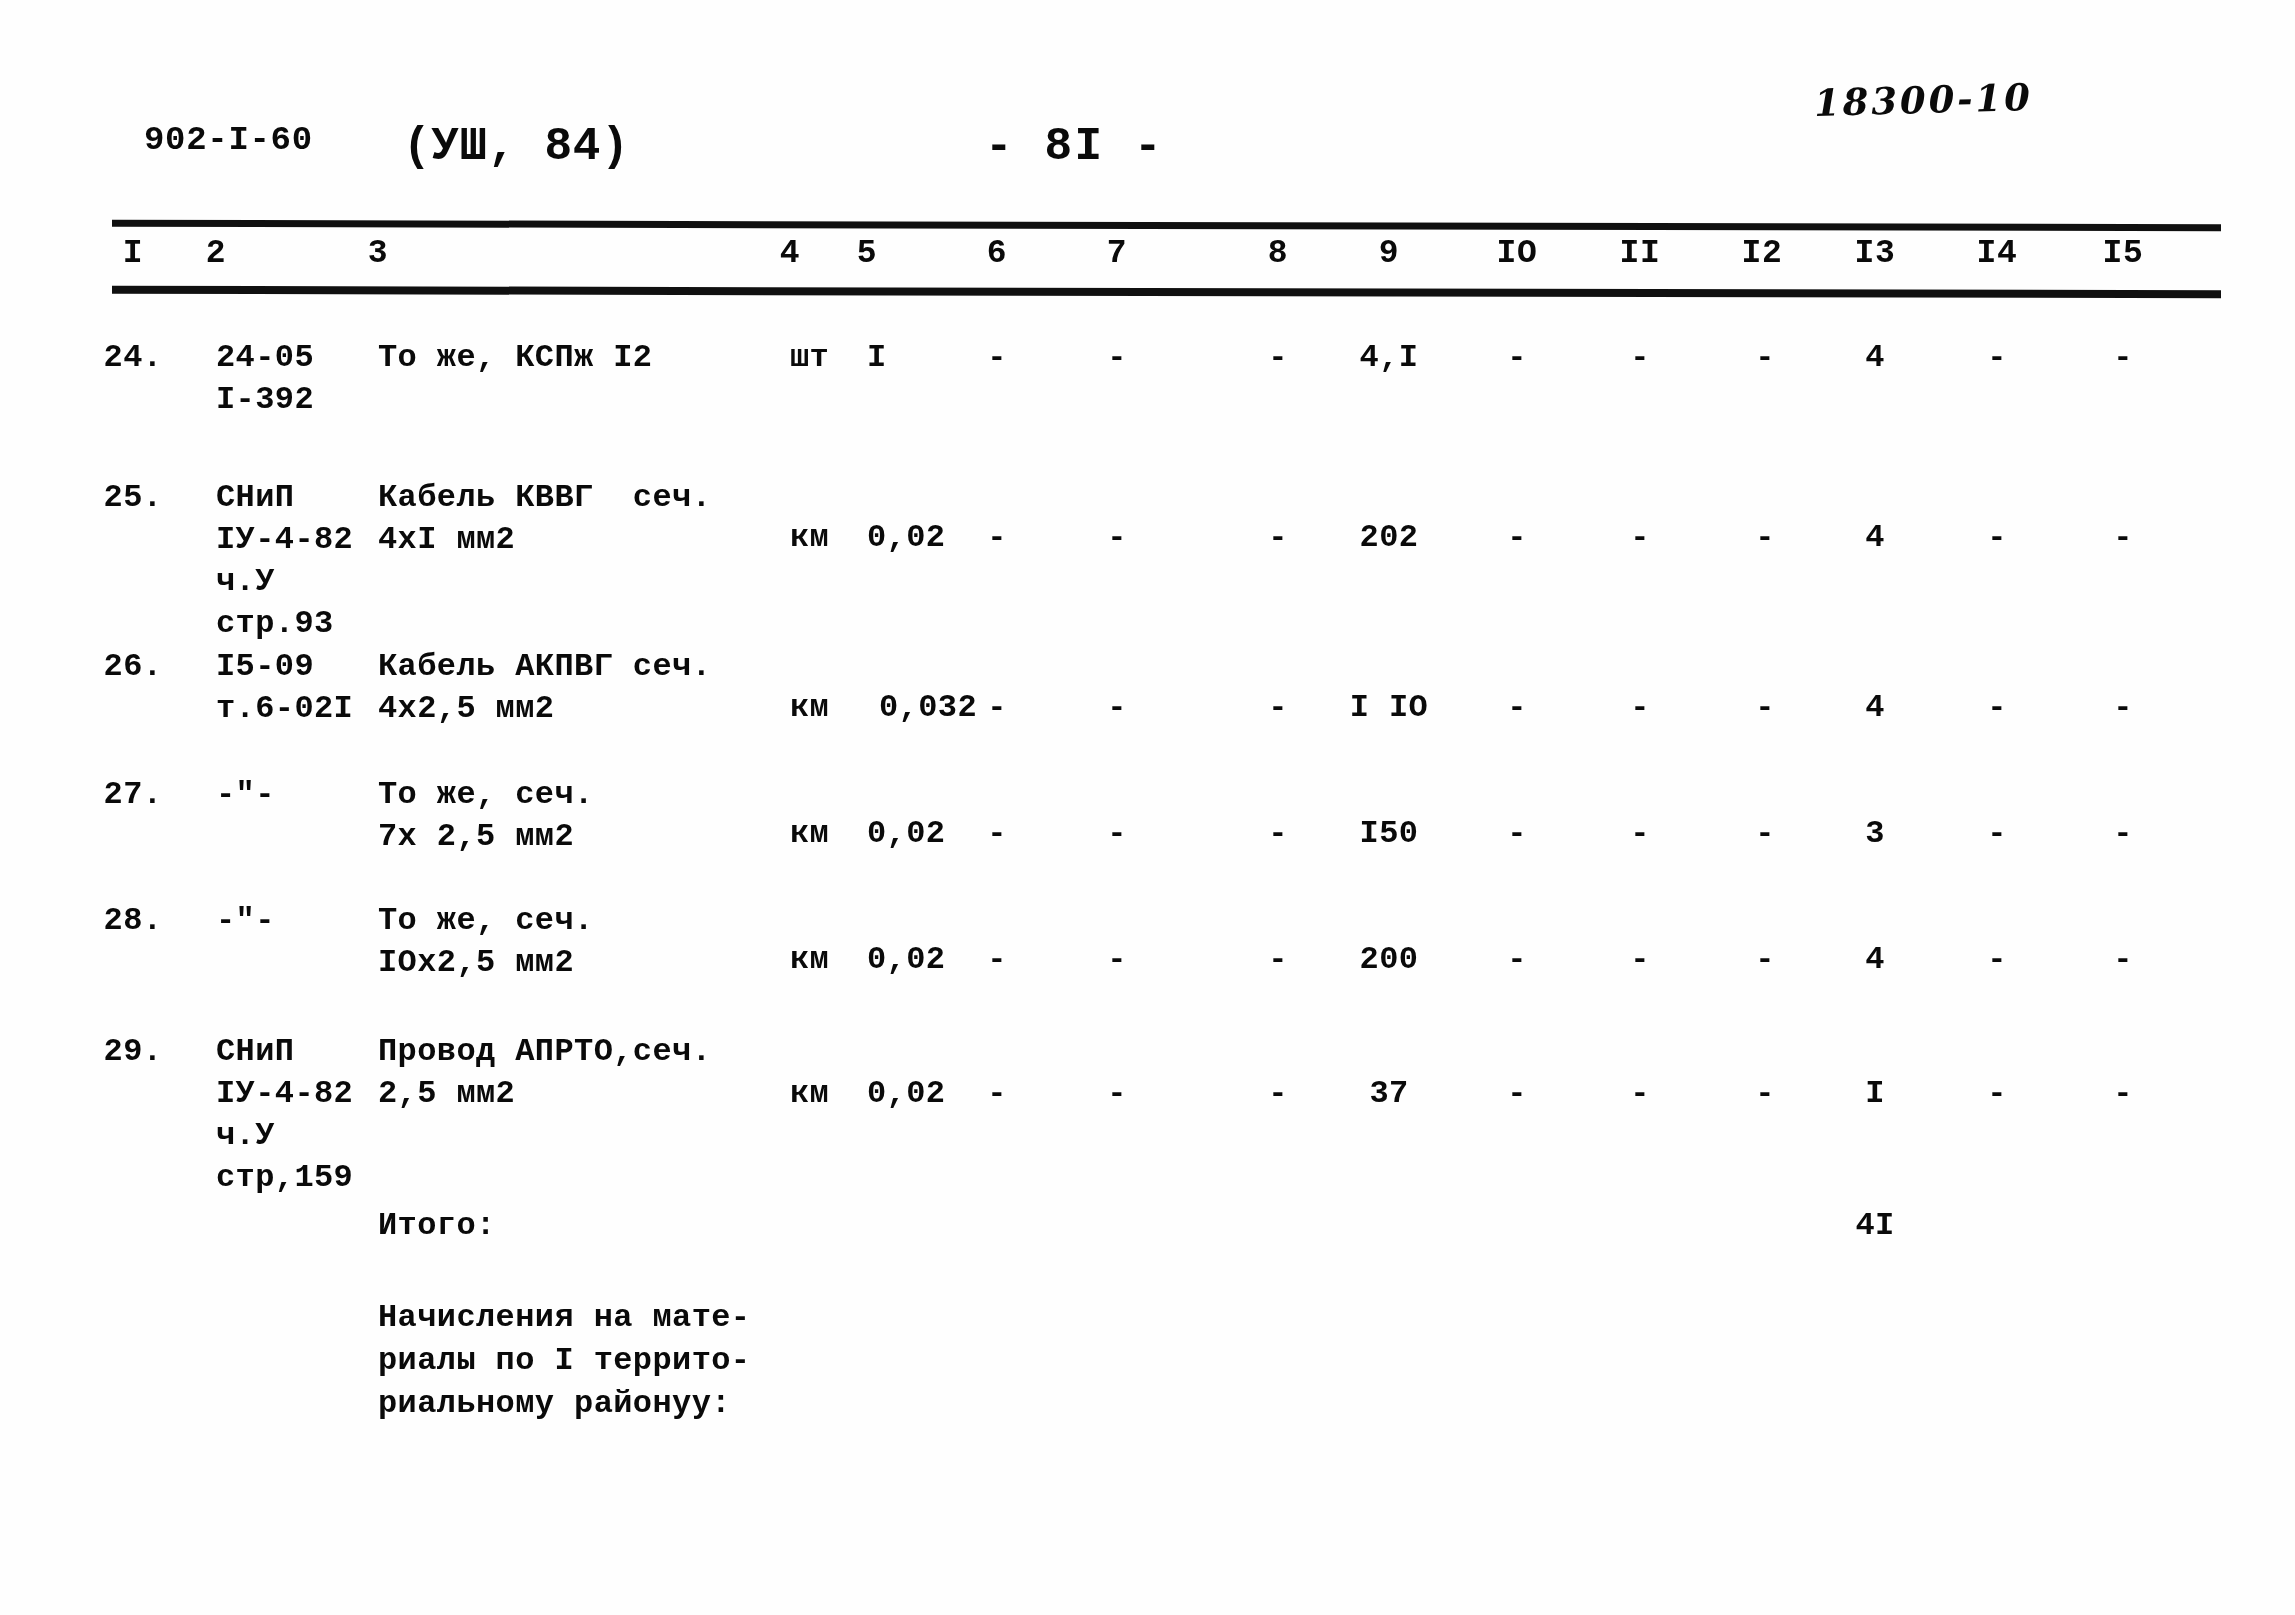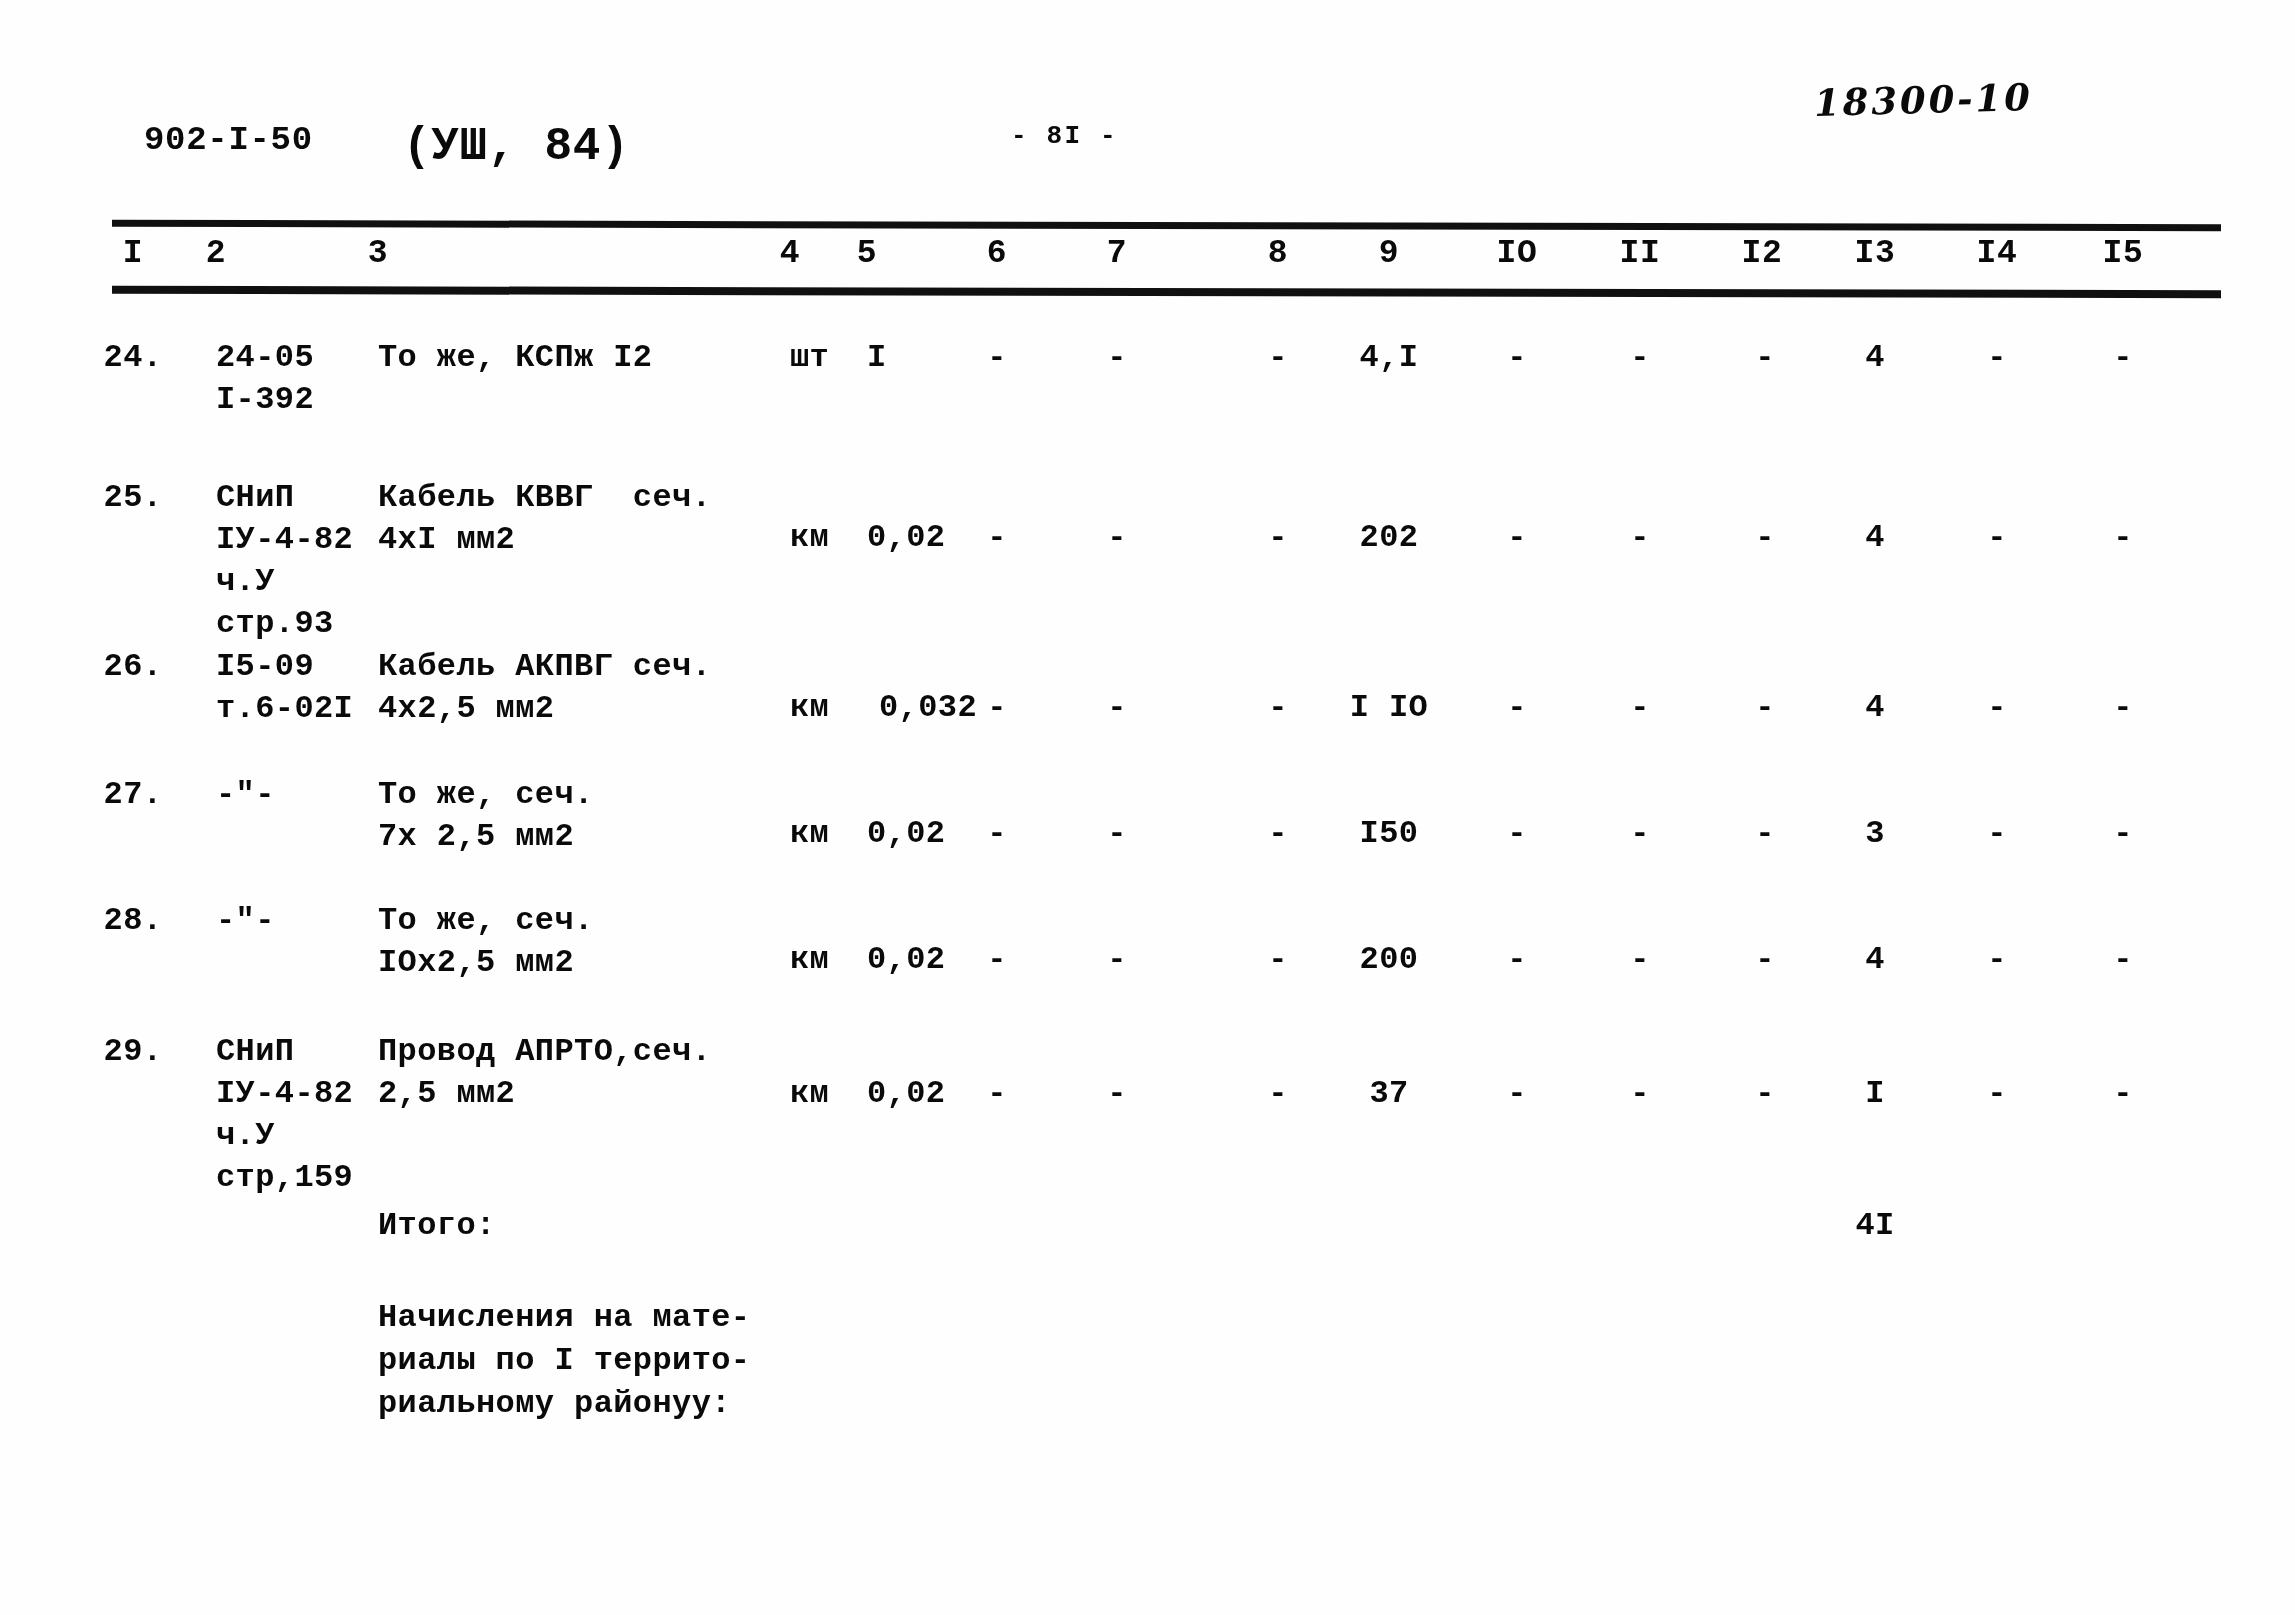--- a/index.html
+++ b/index.html
@@ -44,23 +44,23 @@
     position: absolute;
     left: 403px;
     top: 0;
     font-size: 46px;
     font-weight: 700;
     letter-spacing: 0.7px;
     white-space: nowrap;
   }
   .hdr-pageno {
     position: absolute;
-    left: 1011px;
+    left: 985px;
     top: 0;
-    font-size: 26px;
+    font-size: 46px;
     font-weight: 700;
     letter-spacing: 2.2px;
     white-space: nowrap;
   }
   .hdr-handwritten {
     position: absolute;
     left: 1814px;
     top: 78px;
     font-family: "DejaVu Serif", serif;
     font-size: 37px;
@@ -143,21 +143,21 @@
     white-space: pre;
     letter-spacing: 0.4px;
   }
 </style>
 </head>
 <body>
 
 <div class="page">
 
   <div class="doc-header">
-    <div class="hdr-code">902-I-50</div>
+    <div class="hdr-code">902-I-60</div>
     <div class="hdr-series">(УШ, 84)</div>
     <div class="hdr-pageno">- 8I -</div>
   </div>
   <div class="hdr-handwritten">18300-10</div>
 
   <div class="rule rule-top"></div>
   <div class="rule rule-bottom"></div>
 
   <div id="colheads">
       <div class="col-head" style="left: 133px;">I</div>

